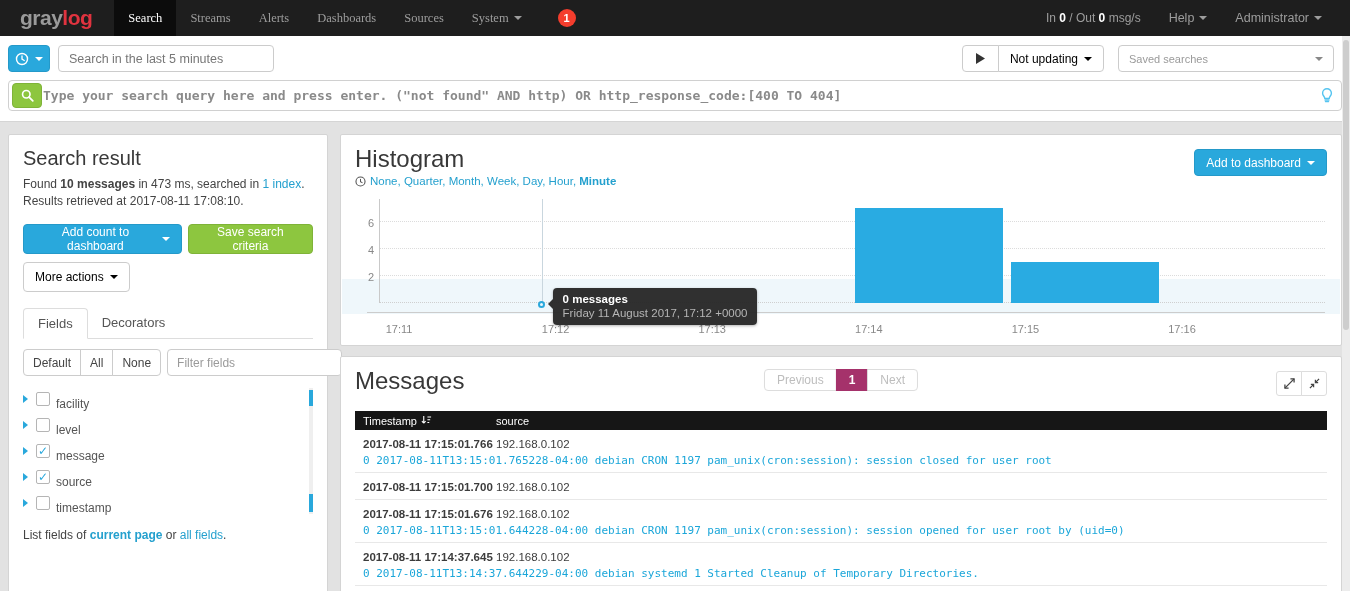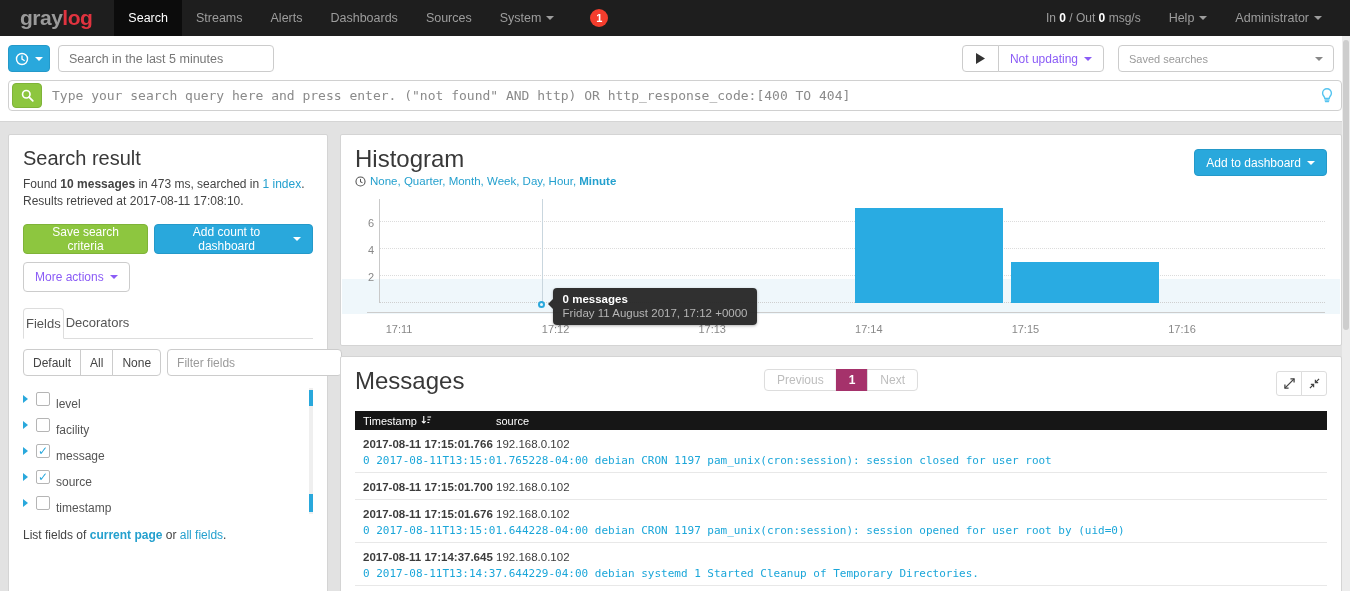--- a/index.html
+++ b/index.html
@@ -4,64 +4,64 @@
 <style>
   * { margin:0; padding:0; box-sizing:border-box; }
   html,body { width:1350px; height:591px; overflow:hidden; }
   body { font-family:"Liberation Sans","DejaVu Sans",sans-serif; background:#e2e2e2; color:#3c3c3c; position:relative; }
   .mono { font-family:"DejaVu Sans Mono","Liberation Mono",monospace; }
 
   
   .navbar { position:absolute; top:0; left:0; right:0; height:36px; background:#1e1e1e; display:flex; align-items:stretch; z-index:30;text-align:right; }
   .brand { display:flex; align-items:center; padding:0 22px 0 20px; font-size:21px; font-weight:bold; letter-spacing:-0.5px; }
   .brand .g1 { color:#9a9a9a; } .brand .g2 { color:#e0333f; }
-  .nav-items { display:flex; align-items:stretch; }
+  .nav-items { display:flex; align-items:stretch;font-family:Liberation Serif, serif; }
   .nav-item { display:flex; align-items:center; gap:5px; padding:0 14px; font-size:12.5px; color:#9d9d9d; cursor:pointer; }
   .nav-item.active { background:#0c0c0c; color:#ffffff; }
   .caret { display:inline-block; width:0; height:0; border-left:4px solid transparent; border-right:4px solid transparent; border-top:4px solid currentColor; }
   .nav-badge { align-self:center; margin-left:22px; background:#f43d2d; color:#fff; font-size:11px; font-weight:bold; width:18px; height:18px; border-radius:50%; display:flex; align-items:center; justify-content:center; }
   .nav-right { margin-left:auto; display:flex; align-items:stretch; padding-right:14px; }
   .throughput { display:flex; align-items:center; font-size:12px; color:#9d9d9d; padding:0 14px; white-space:pre; }
   .throughput b { color:#ffffff; }
 
   
   .search-panel { position:absolute; top:36px; left:0; right:0; height:86px; background:#ffffff; border-bottom:1px solid #d5d5d5; padding:9px 8px 8px 8px; z-index:20; }
   .search-row1 { display:flex; align-items:center; height:27px;justify-content:center; }
   .btn { border:1px solid transparent; border-radius:4px; font-size:12px; display:inline-flex; align-items:center; gap:6px; cursor:pointer; }
   .btn-blue { background:#29a8dc; border-color:#2499c9; color:#fff; }
   .btn-green { background:#8dc63f; border-color:#7fb338; color:#fff; }
-  .btn-default { background:#fff; border-color:#cccccc; color:#8b5cf6; }
+  .btn-default { background:#fff; border-color:#cccccc; color:#000000; }
   .timerange-btn { width:42px; height:27px; justify-content:center; }
   .timerange-input { width:216px; height:27px; margin-left:8px; border:1px solid #ccc; border-radius:4px; padding:0 10px; font-size:12.5px; color:#777; font-family:inherit; outline:none; }
   .row1-right { margin-left:auto; display:flex; align-items:center; gap:0; }
   .play-btn { width:37px; height:27px; justify-content:center; color:#333; font-size:10px; border-radius:4px 0 0 4px; }
   .notupdating-btn { height:27px; padding:0 11px; border-radius:0 4px 4px 0; margin-left:-1px; }
   .saved-select { width:216px; height:27px; margin-left:14px; margin-right:8px; border:1px solid #ccc; border-radius:4px; display:flex; align-items:center; justify-content:space-between; padding:0 10px; font-size:11px; color:#9a9a9a; cursor:pointer; }
   .saved-select .caret { color:#888; }
   .query-row { margin-top:8px; height:31px; border:1px solid #d0d0d0; border-radius:4px; display:flex; align-items:center; padding:0 8px 0 3px; background:#fff; }
   .query-btn { width:30px; height:25px; justify-content:center; font-size:12px; }
-  .query-input { flex:1; border:none; outline:none; margin-left:10px; font-size:13px; color:#3c3c3c; }
+  .query-input { flex:1; border:none; outline:none; margin-left:1px; font-size:13px; color:#3c3c3c;font-weight:bold; }
   .query-input::placeholder { color:#8a8a8a; opacity:1; }
   .bulb-icon { flex:0 0 auto; }
 
   
   .panel { position:absolute; background:#fff; border:1px solid #d4d4d4; border-radius:2px; }
   .sidebar { left:8px; top:134px; width:320px; height:500px; padding:12px 14px; }
   .histogram-panel { left:340px; top:134px; width:1002px; height:212px; padding:10px 14px; overflow:hidden; }
   .messages-panel { left:340px; top:356px; width:1002px; height:260px; padding:10px 14px; overflow:hidden; }
 
   
   .sidebar h2 { font-size:20px; font-weight:400; color:#383838; margin-bottom:6px; }
   .result-line { font-size:12px; color:#444; line-height:17px; }
   a.link { color:#24a0ce; text-decoration:none; cursor:pointer; }
   .sb-buttons { margin-top:14px; display:flex; gap:6px; }
   .sb-buttons .btn, .more-actions { height:30px; padding:0 11px; font-size:12px; }
   .more-actions { margin-top:8px; }
   .sb-tabs { margin-top:16px; display:flex; border-bottom:1px solid #ddd; }
-  .sb-tab { font-size:13px; color:#555; padding:7px 2px; cursor:pointer; }
+  .sb-tab { font-size:13px; color:#555; padding:7px 14px; cursor:pointer; }
   .sb-tab.active { background:#fff; border:1px solid #ddd; border-bottom:1px solid #fff; border-radius:4px 4px 0 0; margin-bottom:-1px; }
   .fields-toolbar { margin-top:10px; display:flex; }
   .group-btn { border:1px solid #ccc; background:#fff; color:#444; font-size:12px; height:27px; padding:0 9px; cursor:pointer; }
   .group-btn:first-child { border-radius:4px 0 0 4px; }
   .group-btn + .group-btn { margin-left:-1px; }
   .group-btn:last-of-type { border-radius:0 4px 4px 0; }
   .filter-input { flex:1; margin-left:6px; height:27px; border:1px solid #ccc; border-radius:4px; padding:0 9px; font-size:12px; color:#555; outline:none; }
   .filter-input::placeholder { color:#9a9a9a; opacity:1; }
   .fields-list { margin-top:10px; position:relative; padding-right:10px; }
   .field-row { display:flex; align-items:center; height:26px; }
@@ -203,26 +203,26 @@
         <path d="M4 12 h4 M4.4 13.6 h3.2" stroke="#55c4f0" stroke-width="1.3" stroke-linecap="round"></path>
       </svg>
   </div>
 </div>
 
 <div class="panel sidebar">
   <h2>Search result</h2>
   <div class="result-line"><span>Found </span><b>10 messages</b><span> in 473 ms, searched in </span><a class="link">1 index</a><span>.</span></div>
   <div class="result-line">Results retrieved at 2017-08-11 17:08:10.</div>
   <div class="sb-buttons">
+    <button class="btn btn-blue">
+        <span>Add count to dashboard</span>
+        <span class="caret"></span>
+      </button>
     <button class="btn btn-green">
         <span>Save search criteria</span>
-      </button>
-    <button class="btn btn-blue">
-        <span>Add count to dashboard</span>
-        <span class="caret"></span>
       </button>
   </div>
   <button class="btn btn-default more-actions">
       <span>More actions</span>
       <span class="caret"></span>
     </button>
   <div class="sb-tabs" id="sb-tabs">
       <div class="sb-tab active">Fields</div>
       <div class="sb-tab">Decorators</div>
     </div>
@@ -230,26 +230,26 @@
     <button class="group-btn">Default</button>
     <button class="group-btn">All</button>
     <button class="group-btn">None</button>
     <input class="filter-input" placeholder="Filter fields" style="">
   </div>
   <div class="fields-list" id="fields-list">
 
   <div class="field-row">
         <span class="field-caret"></span>
         <span class="checkbox"></span>
+        <span class="field-label">facility</span>
+      </div>
+      <div class="field-row">
+        <span class="field-caret"></span>
+        <span class="checkbox"></span>
         <span class="field-label">level</span>
-      </div>
-      <div class="field-row">
-        <span class="field-caret"></span>
-        <span class="checkbox"></span>
-        <span class="field-label">facility</span>
       </div>
       <div class="field-row">
         <span class="field-caret"></span>
         <span class="checkbox">✓</span>
         <span class="field-label">message</span>
       </div>
       <div class="field-row">
         <span class="field-caret"></span>
         <span class="checkbox">✓</span>
         <span class="field-label">source</span>

